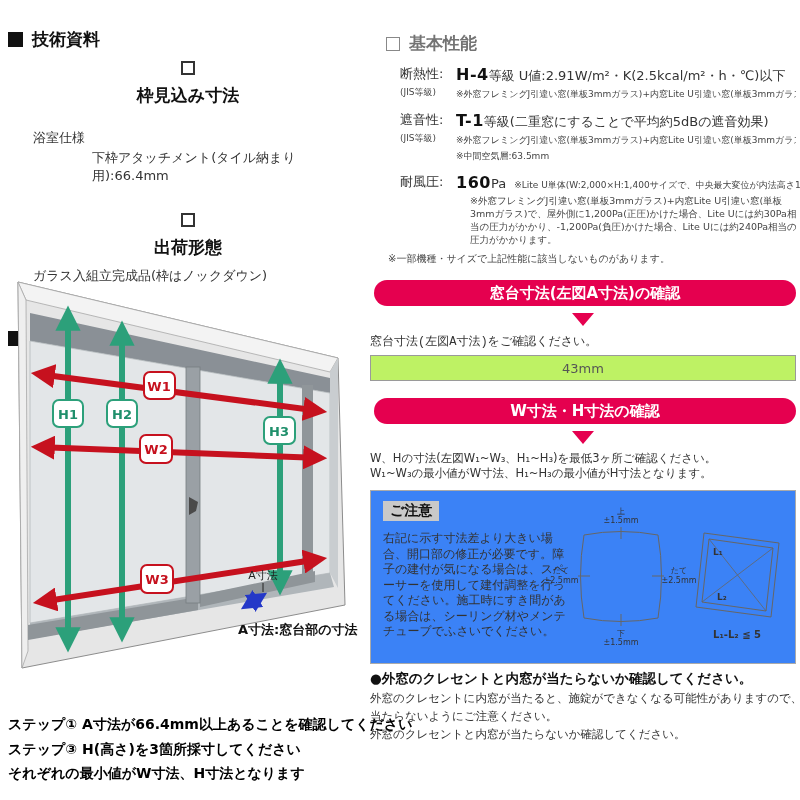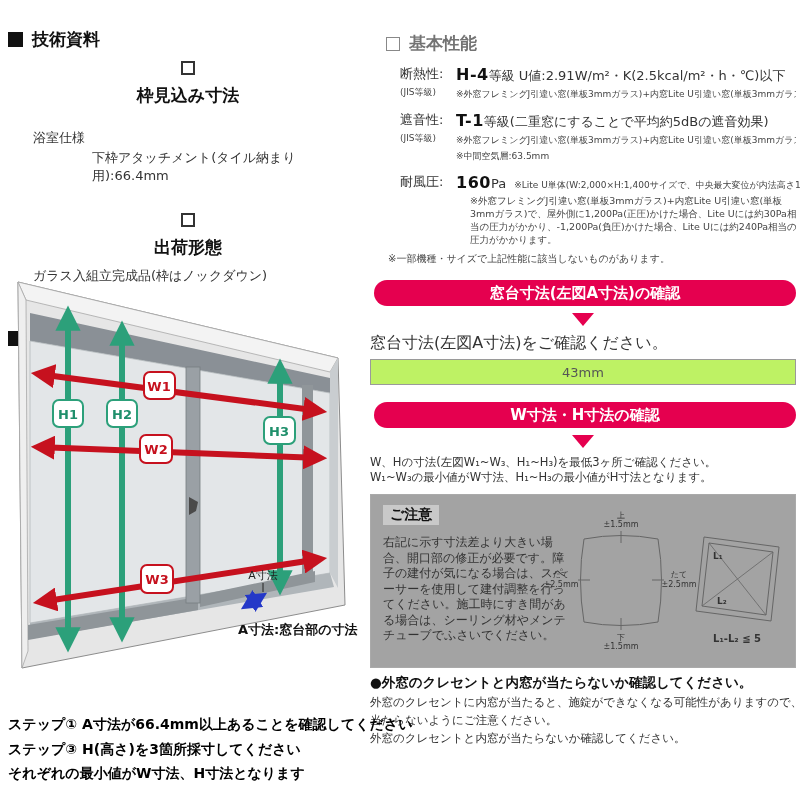--- a/index.html
+++ b/index.html
@@ -36,26 +36,26 @@
   .grade { font-size:16px; font-weight:bold; color:#111; letter-spacing:.5px; }
   .pc-note { font-size:9px; color:#444; margin-top:3px; white-space:nowrap; overflow:hidden; }
   .pc-note-wrap { font-size:9.5px; color:#444; margin-top:2px; width:332px; line-height:13px; }
   .disclaimer { font-size:10px; color:#444; margin:6px 0 0 18px; }
 
   .pink-pill { margin:14px 0 0 4px; height:26px; border-radius:13px; background:#e5004f;
                color:#fff; font-size:15px; font-weight:bold; display:flex; align-items:center; justify-content:center; }
   .pill2 { margin-top:17px; }
   .tri-down { width:0; height:0; border-left:11px solid transparent; border-right:11px solid transparent;
               border-top:13px solid #e5004f; margin:7px auto 0 auto; }
-  .instruction { font-size:16px; color:#333; margin-top:7px; }
+  .instruction { font-size:12px; color:#333; margin-top:7px;font-family:Liberation Mono, monospace; }
   .value-box { margin-top:5px; border:1px solid #9a9a9a; height:26px; display:flex; align-items:center;
                justify-content:center; font-size:13px; color:#555; background:#bef264; }
   .wh-lines { margin-top:7px; font-size:11.5px; color:#333; line-height:15px; white-space:nowrap; }
 
-  .caution-box { position:relative; margin-top:9px; border:1px solid #aaa; height:174px; background:#a3a3a3; }
+  .caution-box { position:relative; margin-top:9px; border:1px solid #aaa; height:174px; background:#3b82f6; }
   .caution-chip { position:absolute; left:12px; top:10px; background:#c9c9c9; color:#111;
                   font-size:14px; font-weight:bold; padding:1px 7px; }
   .caution-body { position:absolute; left:12px; top:40px; width:183px; font-size:12px; line-height:15.5px; color:#333; }
   .caution-svg { position:absolute; left:168px; top:4px; }
 
   .crescent { margin-top:6px; }
   .cr-title { font-size:13.5px; font-weight:bold; color:#111; white-space:nowrap; }
   .cr-line { font-size:11.5px; color:#333; margin-top:3px; white-space:nowrap; }
 
   

